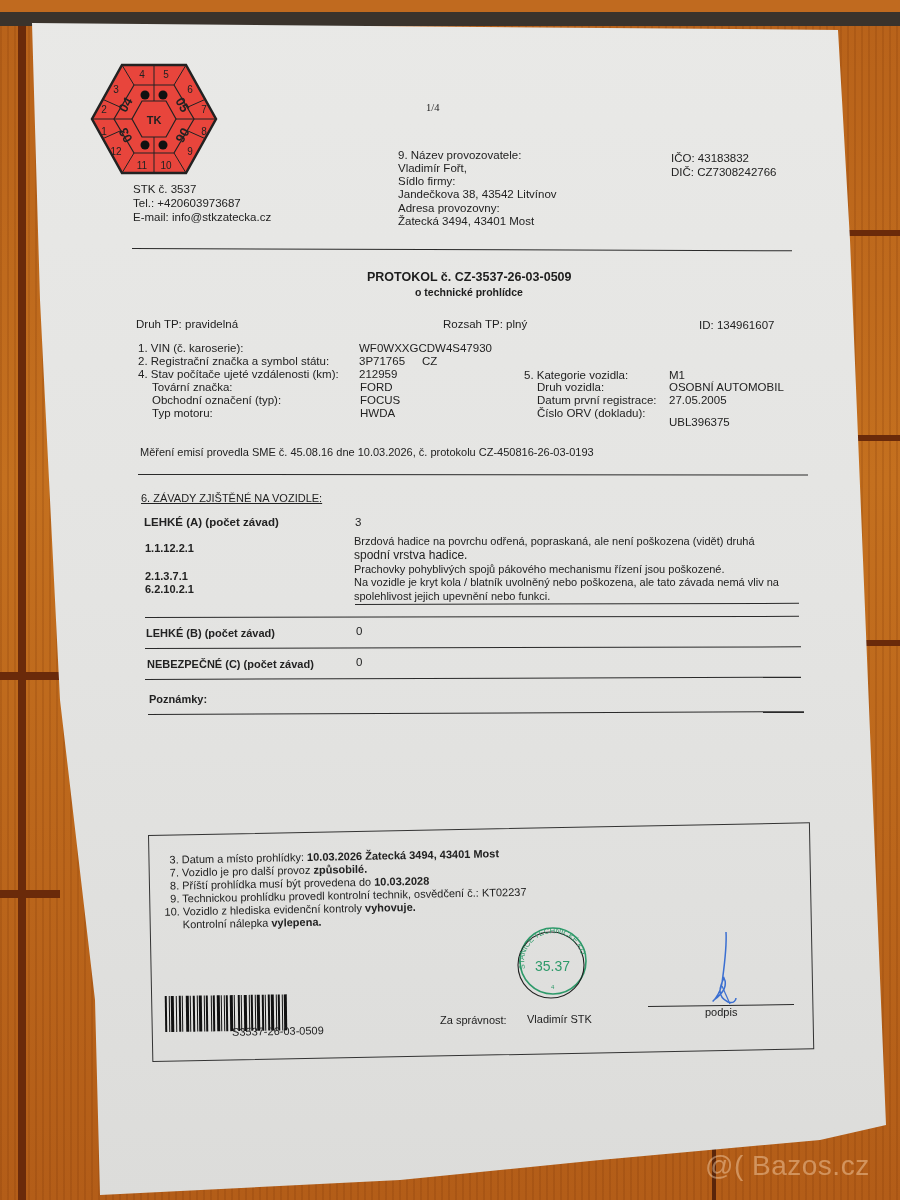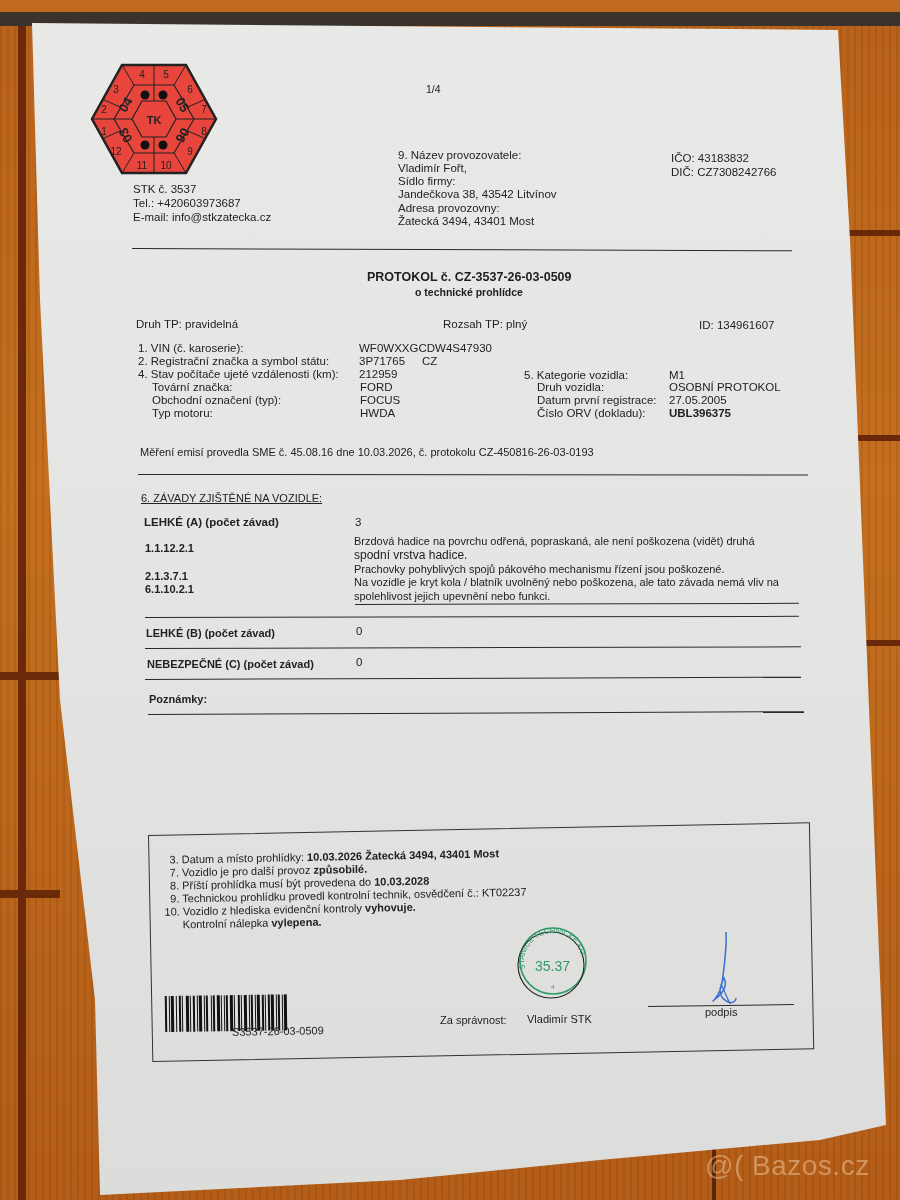--- a/index.html
+++ b/index.html
@@ -104,21 +104,21 @@
   <circle cx="55" cy="32" r="4.5" fill="#111"></circle>
     <circle cx="73" cy="32" r="4.5" fill="#111"></circle>
   <circle cx="55" cy="82" r="4.5" fill="#111"></circle>
     <circle cx="73" cy="82" r="4.5" fill="#111"></circle>
 </svg>
 
 <div class="abs t" style="left:133px;top:183px;">STK č. 3537</div>
 <div class="abs t" style="left:133px;top:197px;">Tel.: +420603973687</div>
 <div class="abs t" style="left:133px;top:211px;">E-mail: info@stkzatecka.cz</div>
 
-<div class="abs t" style="left:426px;top:83px;font-size:10.5px;">1/4</div>
+<div class="abs t" style="left:426px;top:101px;font-size:10.5px;font-family:Liberation Serif, serif;">1/4</div>
 
 <div class="abs t" style="left:398px;top:149px;">9. Název provozovatele:</div>
 <div class="abs t" style="left:398px;top:162px;">Vladimír Fořt,</div>
 <div class="abs t" style="left:398px;top:175px;">Sídlo firmy:</div>
 <div class="abs t" style="left:398px;top:188px;">Jandečkova 38, 43542 Litvínov</div>
 <div class="abs t" style="left:398px;top:202px;">Adresa provozovny:</div>
 <div class="abs t" style="left:398px;top:215px;">Žatecká 3494, 43401 Most</div>
 
 <div class="abs t" style="left:671px;top:152px;">IČO: 43183832</div>
 <div class="abs t" style="left:671px;top:166px;">DIČ: CZ7308242766</div>
@@ -142,42 +142,42 @@
 <div class="abs t" style="left:152px;top:381px;">Tovární značka:</div>
 <div class="abs t" style="left:360px;top:381px;">FORD</div>
 <div class="abs t" style="left:152px;top:394px;">Obchodní označení (typ):</div>
 <div class="abs t" style="left:360px;top:394px;">FOCUS</div>
 <div class="abs t" style="left:152px;top:407px;">Typ motoru:</div>
 <div class="abs t" style="left:360px;top:407px;">HWDA</div>
 
 <div class="abs t" style="left:524px;top:369px;">5. Kategorie vozidla:</div>
 <div class="abs t" style="left:669px;top:369px;">M1</div>
 <div class="abs t" style="left:537px;top:381px;">Druh vozidla:</div>
-<div class="abs t" style="left:669px;top:381px;">OSOBNÍ PROTOKOL</div>
+<div class="abs t" style="left:669px;top:381px;">OSOBNÍ AUTOMOBIL</div>
 <div class="abs t" style="left:537px;top:394px;text-align:center;">Datum první registrace:</div>
 <div class="abs t" style="left:669px;top:394px;">27.05.2005</div>
 <div class="abs t" style="left:537px;top:407px;">Číslo ORV (dokladu):</div>
-<div class="abs t" style="left:669px;top:407px;font-weight:bold;">UBL396375</div>
+<div class="abs t" style="left:669px;top:416px;">UBL396375</div>
 
 <div class="abs t" style="left:140px;top:446px;font-size:11px;">Měření emisí provedla SME č. 45.08.16 dne 10.03.2026, č. protokolu CZ-450816-26-03-0193</div>
 <div class="hr" style="left:138px;top:474px;width:670px;transform:rotate(0.05deg);"></div>
 
 <div class="abs t" style="left:141px;top:492px;text-decoration:underline;font-size:11px;">6. ZÁVADY ZJIŠTĚNÉ NA VOZIDLE:</div>
 
 <div class="abs t b" style="left:144px;top:516px;">LEHKÉ (A) (počet závad)</div>
 <div class="abs t" style="left:355px;top:516px;">3</div>
 
 <div class="abs t b" style="left:145px;top:542px;font-size:11px;">1.1.12.2.1</div>
 <div class="abs t" style="left:354px;top:535px;font-size:11px;">Brzdová hadice na povrchu odřená, popraskaná, ale není poškozena (vidět) druhá</div>
 <div class="abs t" style="left:354px;top:549px;font-size:12px;">spodní vrstva hadice.</div>
 
 <div class="abs t b" style="left:145px;top:570px;font-size:11px;">2.1.3.7.1</div>
 <div class="abs t" style="left:354px;top:563px;font-size:11px;">Prachovky pohyblivých spojů pákového mechanismu řízení jsou poškozené.</div>
 
-<div class="abs t b" style="left:145px;top:583px;font-size:11px;">6.1.10.2.1</div>
+<div class="abs t b" style="left:145px;top:583px;font-size:11px;">6.2.10.2.1</div>
 <div class="abs t" style="left:354px;top:576px;font-size:11px;">Na vozidle je kryt kola / blatník uvolněný nebo poškozena, ale tato závada nemá vliv na</div>
 <div class="abs t" style="left:354px;top:590px;font-size:11px;">spolehlivost jejich upevnění nebo funkci.</div>
 
 <div class="hr" style="left:355px;top:604px;width:444px;transform:rotate(-0.15deg);"></div>
 <div class="hr" style="left:145px;top:617px;width:654px;transform:rotate(-0.1deg);"></div>
 
 <div class="abs t b" style="left:146px;top:627px;font-size:11px;">LEHKÉ (B) (počet závad)</div>
 <div class="abs t" style="left:356px;top:625px;">0</div>
 <div class="hr" style="left:145px;top:648px;width:656px;transform:rotate(-0.15deg);"></div>
 

